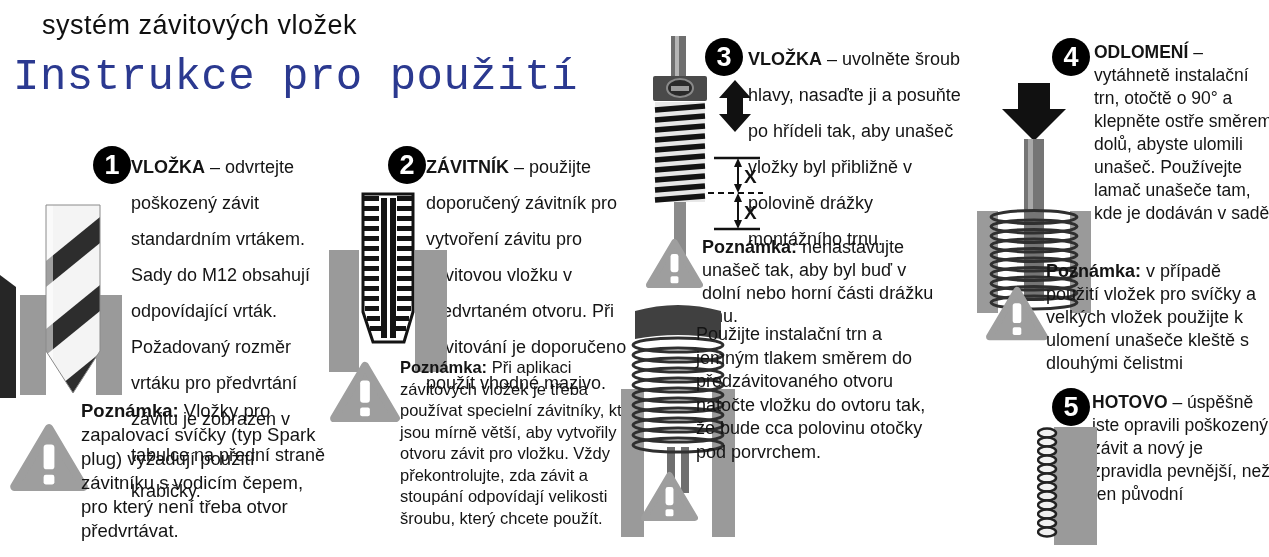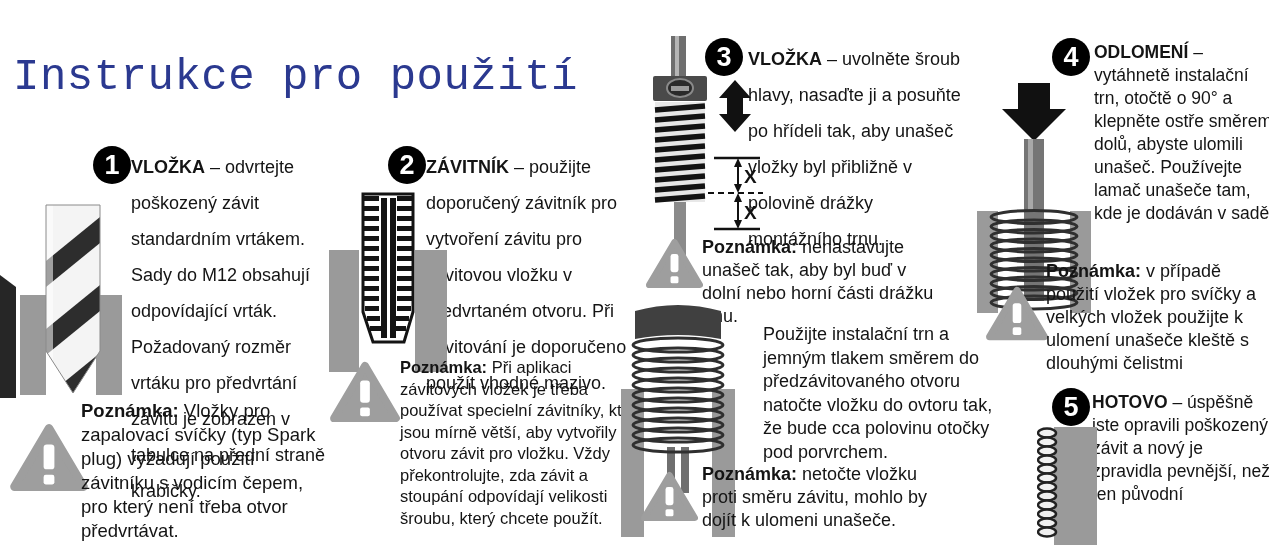--- a/index.html
+++ b/index.html
@@ -22,20 +22,21 @@
   .note-text.n1{font-size:18.5px;line-height:24px;}
   .note-text.n2{font-size:16.5px;line-height:21.5px;}
   .para-text{font-size:18px;line-height:23.5px;}
   svg{display:block;}
 </style>
 </head>
 <body>
 
 <div class="page">
 
+  <div class="abs subtitle" style="left:42px;top:10px;">systém závitových vložek</div>
   <div class="abs main-title" style="left:13px;top:52px;">Instrukce pro použití</div>
 
   <div class="abs badge" style="left:93px;top:146px;">
     <span>1</span>
   </div>
   <div class="abs step-text" style="left:131px;top:149px;width:212px;">
     <span class="bold">VLOŽKA</span>
     <span>– odvrtejte poškozený závit standardním vrtákem. Sady do M12 obsahují odpovídající vrták. Požadovaný rozměr vrtáku pro předvrtání závitu je zobrazen v tabulce na přední straně krabičky.</span>
   </div>
 
@@ -190,31 +191,27 @@
         <ellipse cx="57" cy="98" rx="45" ry="7"></ellipse>
       <ellipse cx="57" cy="108" rx="45" ry="7"></ellipse>
         <ellipse cx="57" cy="118" rx="45" ry="7"></ellipse>
       <ellipse cx="57" cy="128" rx="45" ry="7"></ellipse>
         <ellipse cx="57" cy="138" rx="45" ry="7"></ellipse>
       <ellipse cx="57" cy="148" rx="45" ry="7"></ellipse>
     </g>
     <path d="M14,14 Q57,2 100,14 L100,42 Q57,34 14,42 Z" fill="#404040"></path>
   </svg>
 
-  <div class="abs para-text" style="left:763px;top:323px;width:236px;">Použijte instalační trn a jemným tlakem směrem do předzávitovaného otvoru natočte vložku do ovtoru tak, že bude cca polovinu otočky pod porvrchem.</div>
+  <div class="abs para-text" style="left:696px;top:323px;width:236px;">Použijte instalační trn a jemným tlakem směrem do předzávitovaného otvoru natočte vložku do ovtoru tak, že bude cca polovinu otočky pod porvrchem.</div>
 
   <svg class="abs" style="left:641px;top:471px;" viewBox="0 0 72 64" width="57" height="51">
     <path d="M36,5 L68,59 L4,59 Z" fill="#9e9e9e" stroke="#9e9e9e" stroke-width="8" stroke-linejoin="round"></path>
     <rect x="31" y="20" width="10" height="23" rx="3" fill="#fff"></rect>
     <rect x="31" y="48" width="10" height="9" rx="2" fill="#fff"></rect>
   </svg>
-  <div class="abs note-text" style="left:702px;top:463px;width:242px;">
-    <span class="bold">Poznámka:</span>
-    <span>netočte vložku proti směru závitu, mohlo by dojít k ulomeni unašeče.</span>
-  </div>
 
   <div class="abs badge" style="left:1052px;top:38px;">
     <span>4</span>
   </div>
   <div class="abs step-text small" style="left:1094px;top:41px;width:182px;">
     <span class="bold">ODLOMENÍ</span>
     <span>– vytáhnetě instalační trn, otočtě o 90° a klepněte ostře směrem dolů, abyste ulomili unašeč. Používejte lamač unašeče tam, kde je dodáván v sadě.</span>
   </div>
 
   <svg class="abs" style="left:977px;top:83px;" viewBox="0 0 114 230" width="114" height="230">

